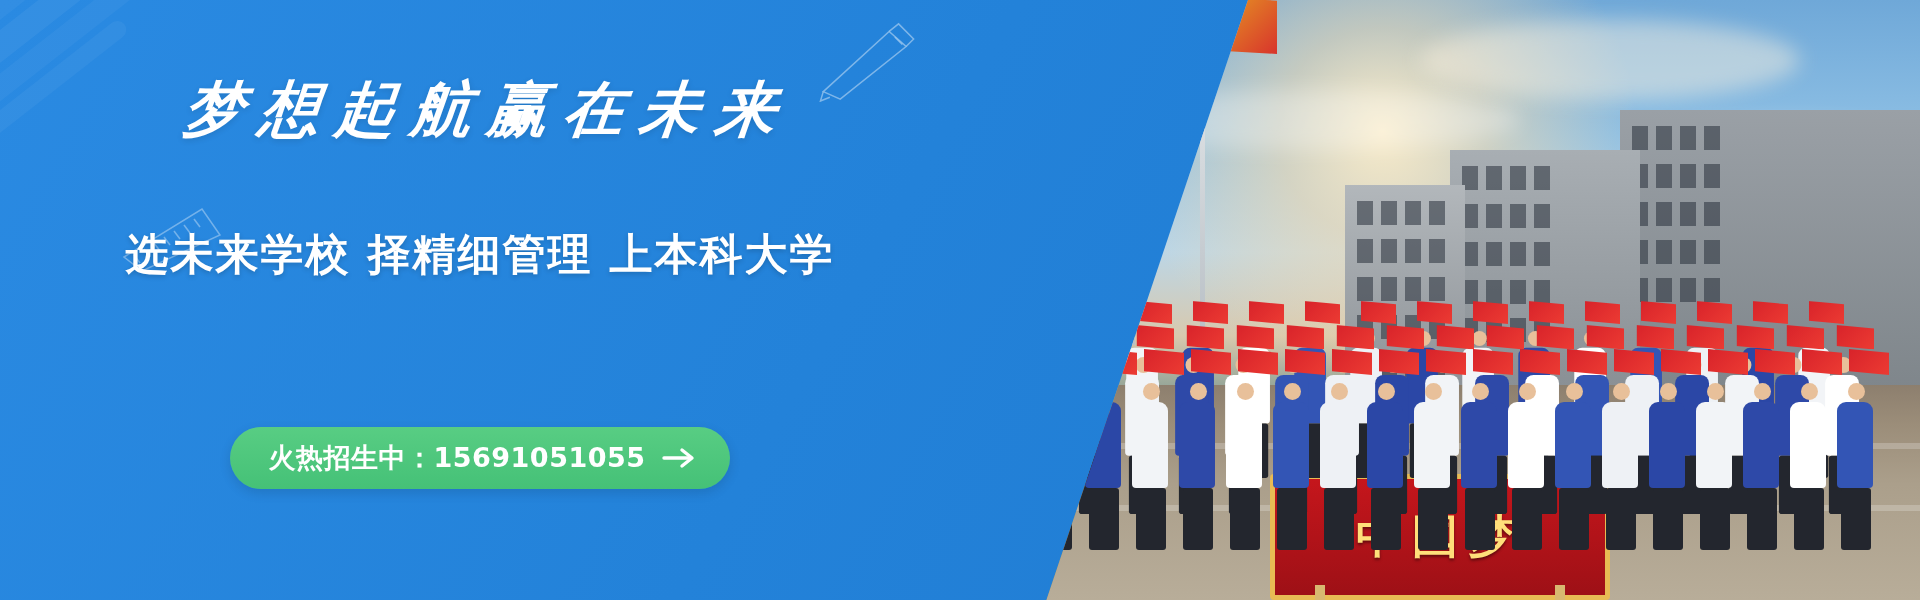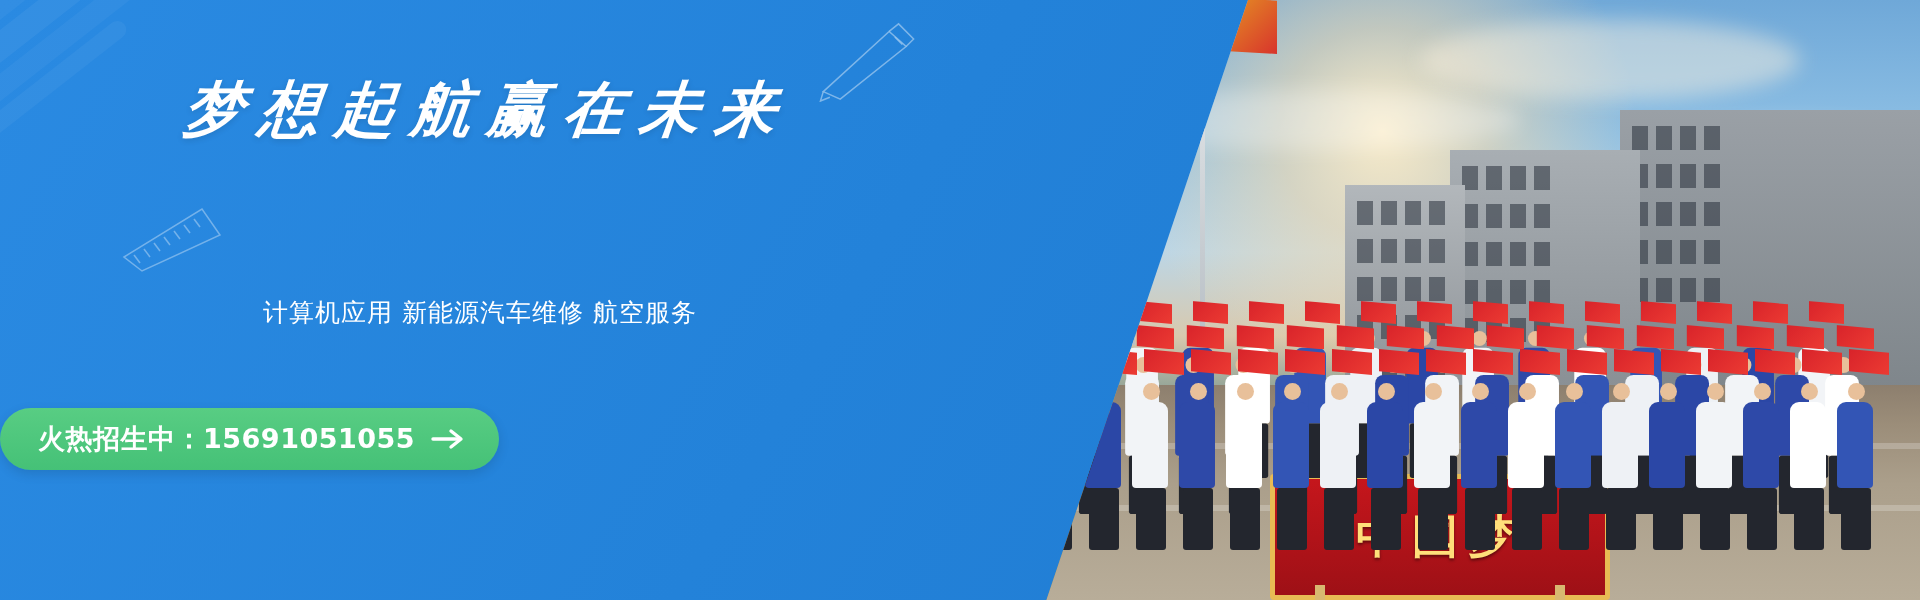--- a/index.html
+++ b/index.html
@@ -128,21 +128,21 @@
     color:#ffffff;font-size:43px;font-weight:bold;letter-spacing:2px;
     font-family:"DejaVu Sans","Liberation Sans",sans-serif;
     text-shadow:0 2px 5px rgba(0,0,0,.18);
   }
   .majors{
     position:absolute;left:0;right:0;top:296px;text-align:center;
     color:#ffffff;font-family:"DejaVu Serif","Liberation Serif",serif;
   }
   .majors .line{font-size:25px;line-height:33px;letter-spacing:1px;margin-bottom:7px;}
 
-  .cta-wrap{position:absolute;left:0;right:0;top:408px;text-align:left;}
+  .cta-wrap{position:absolute;left:0;right:0;top:427px;text-align:center;}
   .cta{
     display:inline-flex;align-items:center;gap:16px;
     background:linear-gradient(180deg,#58cd83,#45c177);
     border-radius:34px;padding:13px 34px 13px 38px;
     box-shadow:0 4px 12px rgba(0,0,0,.12);
   }
   .cta .ctatext{
     color:#ffffff;font-size:27px;font-weight:bold;letter-spacing:.5px;
     font-family:"DejaVu Sans","Liberation Sans",sans-serif;white-space:nowrap;
   }
@@ -638,23 +638,23 @@
         <path d="M64 20 L70 28"></path>
       <path d="M74 14 L80 22"></path>
     </g>
   </svg>
 
   <div class="content">
 
     <div class="calligraphy">梦想起航赢在未来</div>
 
 
+    <div class="headline">选未来学校  择精细管理  上本科大学</div>
 
     <div class="majors">
-      <div class="line">计算机应用    新能源汽车维修    航空服务</div>
     </div>
 
     <div class="cta-wrap">
       <div class="cta">
         <span class="ctatext">火热招生中：15691051055</span>
         <svg class="arrow" viewBox="0 0 34 26">
           <path d="M2 13 H28" stroke="#ffffff" stroke-width="3.4" stroke-linecap="round" fill="none"></path>
           <path d="M20 5 L30 13 L20 21" stroke="#ffffff" stroke-width="3.4" stroke-linecap="round" stroke-linejoin="round" fill="none"></path>
         </svg>
       </div>

